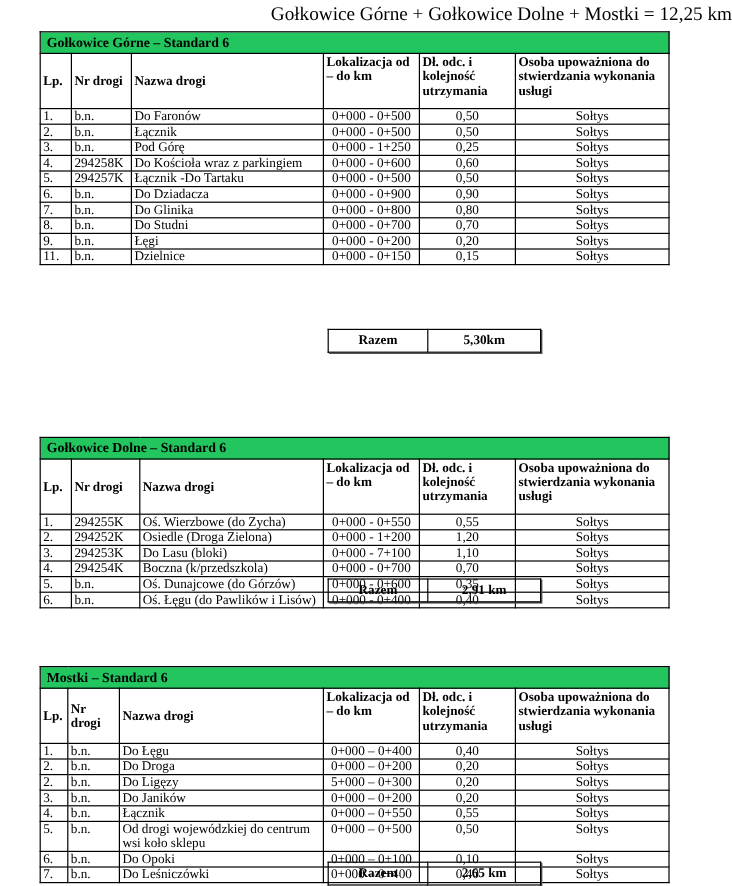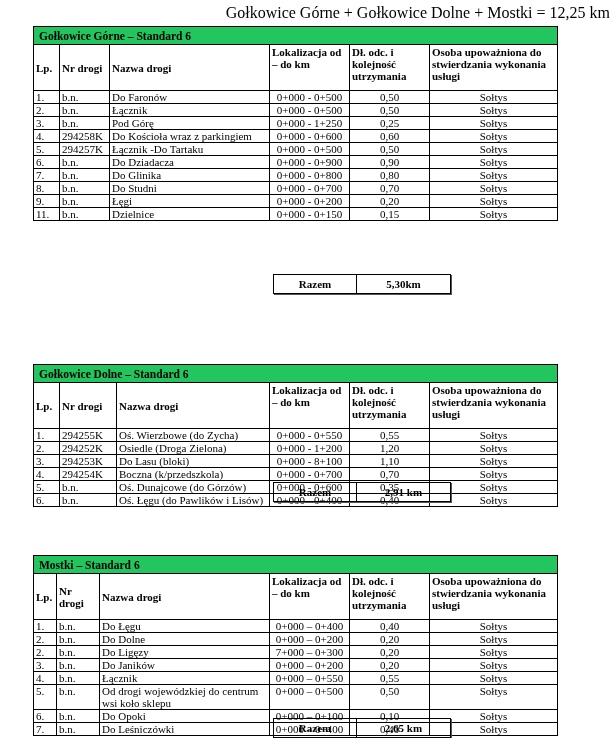--- a/index.html
+++ b/index.html
@@ -173,21 +173,21 @@
         <td>294252K</td>
         <td>Osiedle (Droga Zielona)</td>
         <td class="c">0+000 - 1+200</td>
         <td class="c">1,20</td>
         <td class="c">Sołtys</td>
       </tr>
       <tr>
         <td>3.</td>
         <td>294253K</td>
         <td>Do Lasu (bloki)</td>
-        <td class="c">0+000 - 8+100</td>
+        <td class="c">0+000 - 7+100</td>
         <td class="c">1,10</td>
         <td class="c">Sołtys</td>
       </tr>
       <tr>
         <td>4.</td>
         <td>294254K</td>
         <td>Boczna (k/przedszkola)</td>
         <td class="c">0+000 - 0+700</td>
         <td class="c">0,70</td>
         <td class="c">Sołtys</td>
@@ -246,30 +246,30 @@
         <td>1.</td>
         <td>b.n.</td>
         <td>Do Łęgu</td>
         <td class="c">0+000 – 0+400</td>
         <td class="c">0,40</td>
         <td class="c">Sołtys</td>
       </tr>
       <tr>
         <td>2.</td>
         <td>b.n.</td>
-        <td>Do Dolne</td>
+        <td>Do Droga</td>
         <td class="c">0+000 – 0+200</td>
         <td class="c">0,20</td>
         <td class="c">Sołtys</td>
       </tr>
       <tr>
         <td>2.</td>
         <td>b.n.</td>
         <td>Do Ligęzy</td>
-        <td class="c">7+000 – 0+300</td>
+        <td class="c">5+000 – 0+300</td>
         <td class="c">0,20</td>
         <td class="c">Sołtys</td>
       </tr>
       <tr>
         <td>3.</td>
         <td>b.n.</td>
         <td>Do Janików</td>
         <td class="c">0+000 – 0+200</td>
         <td class="c">0,20</td>
         <td class="c">Sołtys</td>

